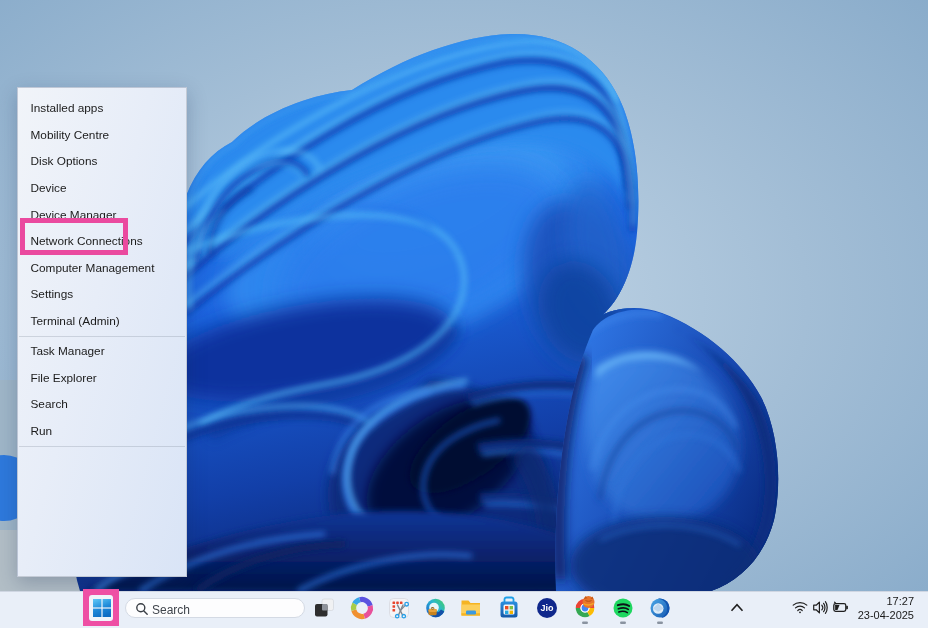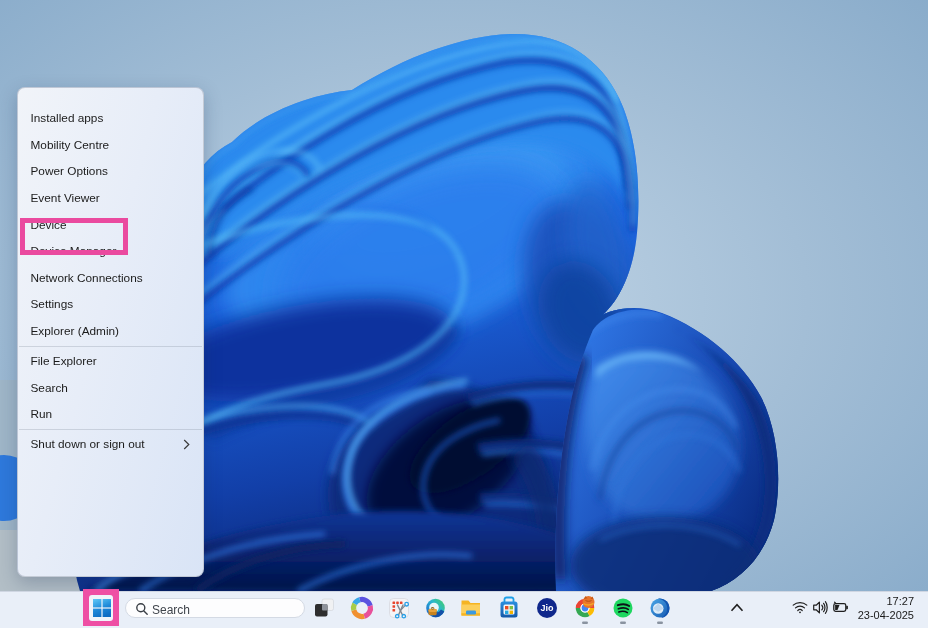--- a/index.html
+++ b/index.html
@@ -1,24 +1,24 @@
 <!DOCTYPE html>
 <html><head>
 <meta charset="utf-8">
 <style>
   html,body{margin:0;padding:0;}
   body{width:928px;height:628px;overflow:hidden;position:relative;
        font-family:"Liberation Sans",sans-serif;}
   #wall{position:absolute;left:0;top:0;width:928px;height:628px;}
   
-  #menu{position:absolute;left:17px;top:87px;width:187px;height:490px;
+  #menu{position:absolute;left:17px;top:87px;width:170px;height:490px;
         background:linear-gradient(105deg,#f1f4f9 0%,#e7edf8 45%,#d9e4f6 100%);
-        border-radius:8px;border:1px solid rgba(160,170,185,.55);
+        border-radius:0;border:1px solid rgba(160,170,185,.55);
         box-shadow:0 6px 18px rgba(20,40,80,.25);box-sizing:border-box;
-        padding-top:17px;}
+        padding-top:7px;}
   .mi{height:26.65px;line-height:26.65px;padding-left:12.5px;font-size:11.8px;
       color:#1b1b1b;position:relative;}
   .sep{height:1px;background:rgba(125,135,150,.28);margin:1.2px 1px;}
   .chev{position:absolute;right:13px;top:8px;width:7px;height:11px;}
   #dmbox{position:absolute;left:20px;top:218px;width:108px;height:37px;
          border:5px solid #ea4a9f;box-sizing:border-box;}
   
   #bar{position:absolute;left:0;top:591px;width:928px;height:37px;
        background:#e9eff8;border-top:1px solid rgba(175,185,200,.45);
        box-sizing:border-box;}
@@ -186,35 +186,33 @@
   <path d="M 614,524 C 616,478 640,444 676,436 C 706,430 730,446 740,472" fill="none" stroke="#3179de" stroke-width="3.5" filter="url(#b3)" opacity="0.6"></path>
   <ellipse cx="665" cy="565" rx="95" ry="48" fill="#0a2d78" filter="url(#b6)" opacity="0.85"></ellipse>
   <path d="M 600,540 C 640,520 700,520 740,545" fill="none" stroke="#2d6fd8" stroke-width="3" filter="url(#b3)" opacity="0.7"></path>
   <path d="M 560,580 C 555,500 562,420 582,356" fill="none" stroke="#071d60" stroke-width="12" filter="url(#b6)"></path>
   </g>
 </svg>
 
 <div id="menu">
   <div class="mi">Installed apps</div>
   <div class="mi">Mobility Centre</div>
-  <div class="mi">Power Options</div>
-  <div class="mi">Event Viewer</div>
+  <div class="mi">Disk Options</div>
   <div class="mi">Device</div>
   <div class="mi">Device Manager</div>
   <div class="mi">Network Connections</div>
+  <div class="mi">Computer Management</div>
   <div class="mi">Settings</div>
-  <div class="mi">Explorer (Admin)</div>
+  <div class="mi">Terminal (Admin)</div>
   <div class="sep"></div>
+  <div class="mi">Task Manager</div>
   <div class="mi">File Explorer</div>
   <div class="mi">Search</div>
   <div class="mi">Run</div>
   <div class="sep"></div>
-  <div class="mi">Shut down or sign out<svg class="chev" viewBox="0 0 7 11">
-        <path d="M 1.2,1 L 5.8,5.5 L 1.2,10" fill="none" stroke="#3a3a3a" stroke-width="1.2"></path>
-      </svg></div>
 </div>
 <div id="dmbox"></div>
 
 <div id="bar"></div>
 <div id="startbox"></div>
 <div id="startin"></div>
 <svg class="win4" viewBox="0 0 18 18">
   <defs>
     <linearGradient id="wl" gradientUnits="userSpaceOnUse" x1="3" y1="0" x2="10" y2="18">
       <stop offset="0%" stop-color="#5ac4f5"></stop>

